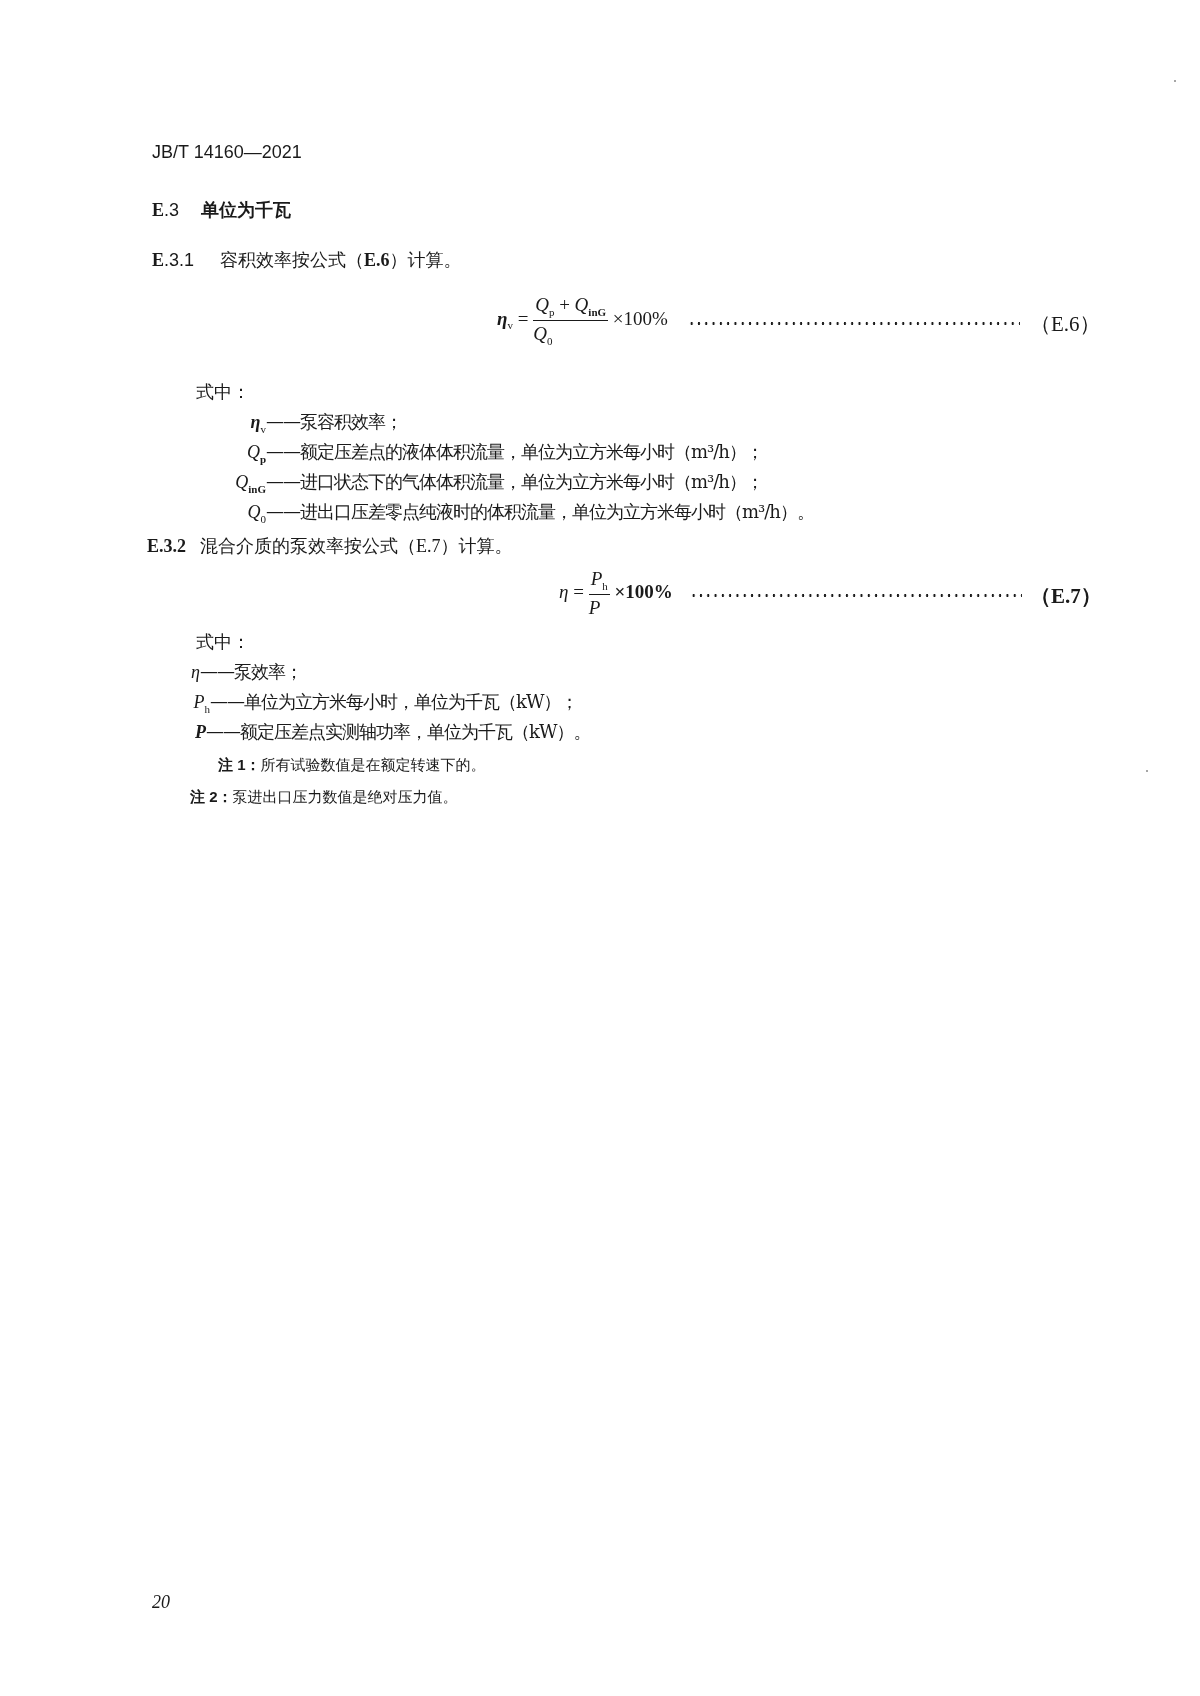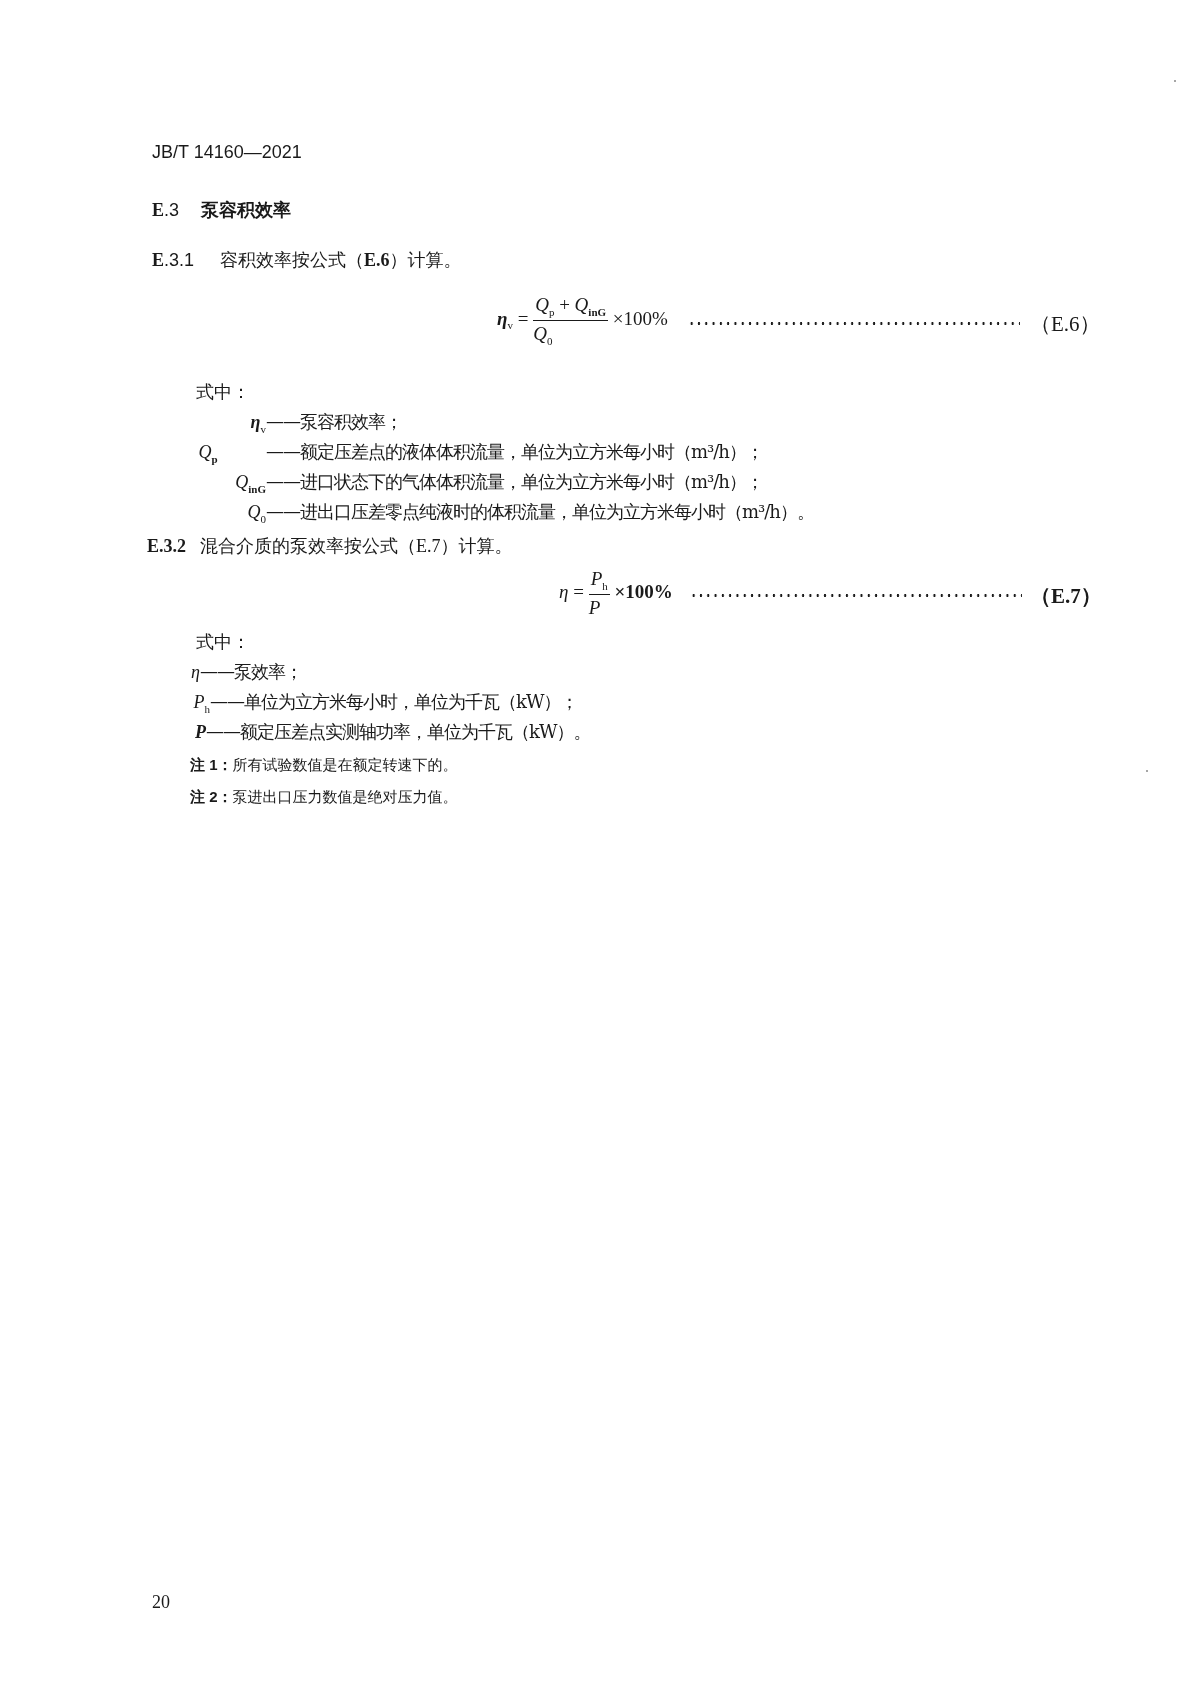--- a/index.html
+++ b/index.html
@@ -24,30 +24,30 @@
     
     .formula { font-family: "Liberation Serif", serif; font-size: 19px; margin-left: 7px; }
     .frac { display: inline-block; vertical-align: middle; text-align: left; }
     .frac .num-part { display: block; padding: 0 2px 2px; border-bottom: 1px solid #1a1a1a; }
     .frac .den-part { display: block; padding-top: 2px; }
     .it { font-style: italic; }
     .leader { position: absolute; height: 3px; background-image: radial-gradient(circle, #1a1a1a 1.2px, transparent 1.4px); background-size: 7.3px 3px; background-repeat: repeat-x; }
     .eqno { font-size: 21px; font-family: "Liberation Serif", serif; }
     .note { font-size: 15px; left: 190px; }
     .note .lbl { font-weight: bold; font-family: "Liberation Sans", sans-serif; }
-    .pageno { left: 152px; top: 1592px; font-size: 18px; font-family: "Liberation Serif", serif; }
+    .pageno { left: 152px; top: 1592px; font-size: 18px; font-family: "Liberation Serif", serif; font-style: italic; }
     .speck { position: absolute; width: 2px; height: 2px; background: #888; border-radius: 1px; }
   </style>
 </head>
 <body>
 
 <div class="abs header sans">JB/T 14160—2021</div>
 
 <div class="abs sec" style="top:198px;">
-  <span class="num"><b>E</b><span>.3</span></span><span class="title bold sans">泵容积效率</span>
+  <span class="num"><b>E</b><span>.3</span></span><span class="title bold sans">单位为千瓦</span>
 </div>
 
 <div class="abs sec" style="top:248px;">
   <span class="num"><b>E</b><span>.3.1</span></span><span class="title sans" style="margin-left:26px;text-align:right;"><span>容积效率按公式（</span><b class="serif">E.6</b><span>）计算。</span></span>
 </div>
 
 <div class="abs formula" style="left:490px; top:294px;">
   <span class="it bold">η</span><sub style="font-size:11px;">v</sub>
   <span> = </span>
   <span class="frac">
@@ -58,21 +58,21 @@
 </div>
 <div class="leader" style="left:688px; top:322px; width:332px;"></div>
 <div class="abs eqno" style="left:1030px; top:310px;">（E.6）</div>
 
 <div class="abs body" style="left:196px; top:380px;">式中：</div>
 
 <div class="abs body" style="left:150px; top:410px;">
   <span class="sym" style="width:116px;"><b>η</b><sub>v</sub></span><span class="dash">——泵容积效率；</span>
 </div>
 <div class="abs body" style="left:150px; top:440px;">
-  <span class="sym" style="width:116px;text-align:center;"><span>Q</span><sub class="bold">p</sub></span><span class="dash">——额定压差点的液体体积流量，单位为立方米每小时（m³/h）；</span>
+  <span class="sym" style="width:116px;"><span>Q</span><sub class="bold">p</sub></span><span class="dash">——额定压差点的液体体积流量，单位为立方米每小时（m³/h）；</span>
 </div>
 <div class="abs body" style="left:150px; top:470px;">
   <span class="sym" style="width:116px;"><span>Q</span><sub class="bold">inG</sub></span><span class="dash">——进口状态下的气体体积流量，单位为立方米每小时（m³/h）；</span>
 </div>
 <div class="abs body" style="left:150px; top:500px;">
   <span class="sym" style="width:116px;"><span>Q</span><sub>0</sub></span><span class="dash">——进出口压差零点纯液时的体积流量，单位为立方米每小时（m³/h）。</span>
 </div>
 
 <div class="abs sec" style="top:534px; left:147px;">
   <span class="num"><b>E</b><b>.3.2</b></span><span class="title serif" style="margin-left:14px;">混合介质的泵效率按公式（E.7）计算。</span>
@@ -95,21 +95,21 @@
 <div class="abs body" style="left:186px; top:660px;">
   <span class="sym" style="width:14px;"><span>η</span></span><span class="dash">——泵效率；</span>
 </div>
 <div class="abs body" style="left:186px; top:690px;">
   <span class="sym" style="width:24px;"><span>P</span><sub>h</sub></span><span class="dash">——单位为立方米每小时，单位为千瓦（kW）；</span>
 </div>
 <div class="abs body" style="left:190px; top:720px;">
   <span class="sym" style="width:16px;"><b>P</b></span><span class="dash">——额定压差点实测轴功率，单位为千瓦（kW）。</span>
 </div>
 
-<div class="abs note" style="top:756px;">
+<div class="abs note" style="top:756px;margin-left:28px;">
   <span class="lbl">注 1：</span><span class="sans">所有试验数值是在额定转速下的。</span>
 </div>
 <div class="abs note" style="top:788px;">
   <span class="lbl">注 2：</span><span class="sans">泵进出口压力数值是绝对压力值。</span>
 </div>
 
 <div class="abs pageno">20</div>
 
 <div class="speck" style="left:1174px; top:80px;"></div>
 <div class="speck" style="left:1146px; top:770px;"></div>

